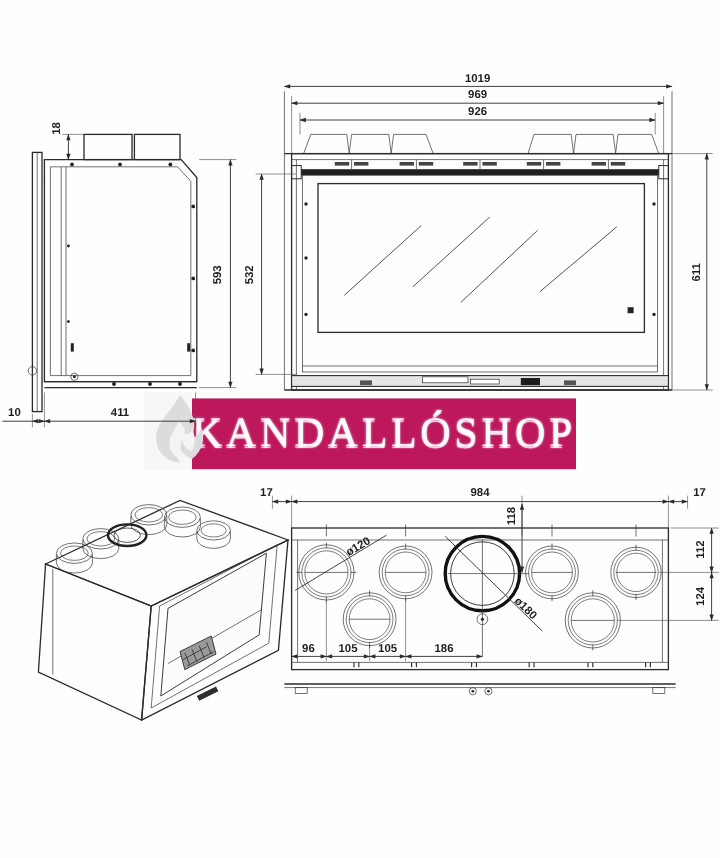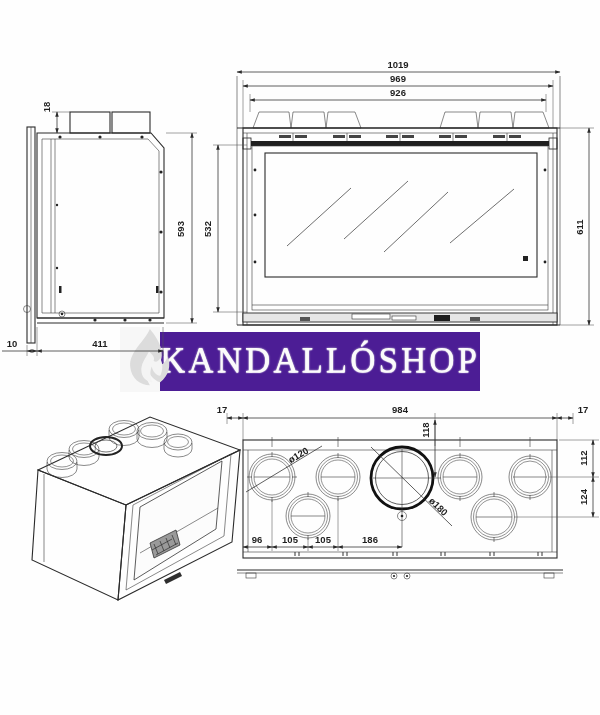--- a/index.html
+++ b/index.html
@@ -1,21 +1,21 @@
 <!DOCTYPE html>
 <html><head>
 <meta charset="utf-8">
 <style>
   html,body{margin:0;padding:0;background:#fff;}
   #canvas{position:relative;width:600px;height:715px;background:#fefefe;overflow:hidden;
           font-family:"Liberation Sans",sans-serif;}
   
   .wm{position:absolute;left:120px;top:327px;width:360px;height:65px;display:flex;align-items:center;z-index:0;}
   .wm-tile{width:70px;height:65px;background:#f7f7f7;display:flex;align-items:center;justify-content:center;}
-  .wm-text{flex:1;height:59px;margin-top:3px;background:#4c1d95;display:flex;align-items:center;justify-content:center;
+  .wm-text{flex:1;height:59px;margin-top:3px;background:#be185d;display:flex;align-items:center;justify-content:center;
            font-family:"Liberation Serif","DejaVu Serif",serif;font-size:35px;letter-spacing:3px;
            color:#fbfbfb;text-shadow:0 1px 1px #ffffff,0 0 2px #e2e2e2;white-space:nowrap;}
   svg{position:absolute;left:0;top:0;z-index:1;}
   .ln{stroke:#2b2b2b;stroke-width:1.1;fill:none;}
   .tn{stroke:#3a3a3a;stroke-width:.6;fill:none;}
   .dim{stroke:#2b2b2b;stroke-width:.75;fill:none;}
   .ext{stroke:#555;stroke-width:.55;fill:none;}
   .dt{font:bold 9.5px "Liberation Sans",sans-serif;fill:#1e1e1e;}
   .dot{fill:#222;}
 </style>

